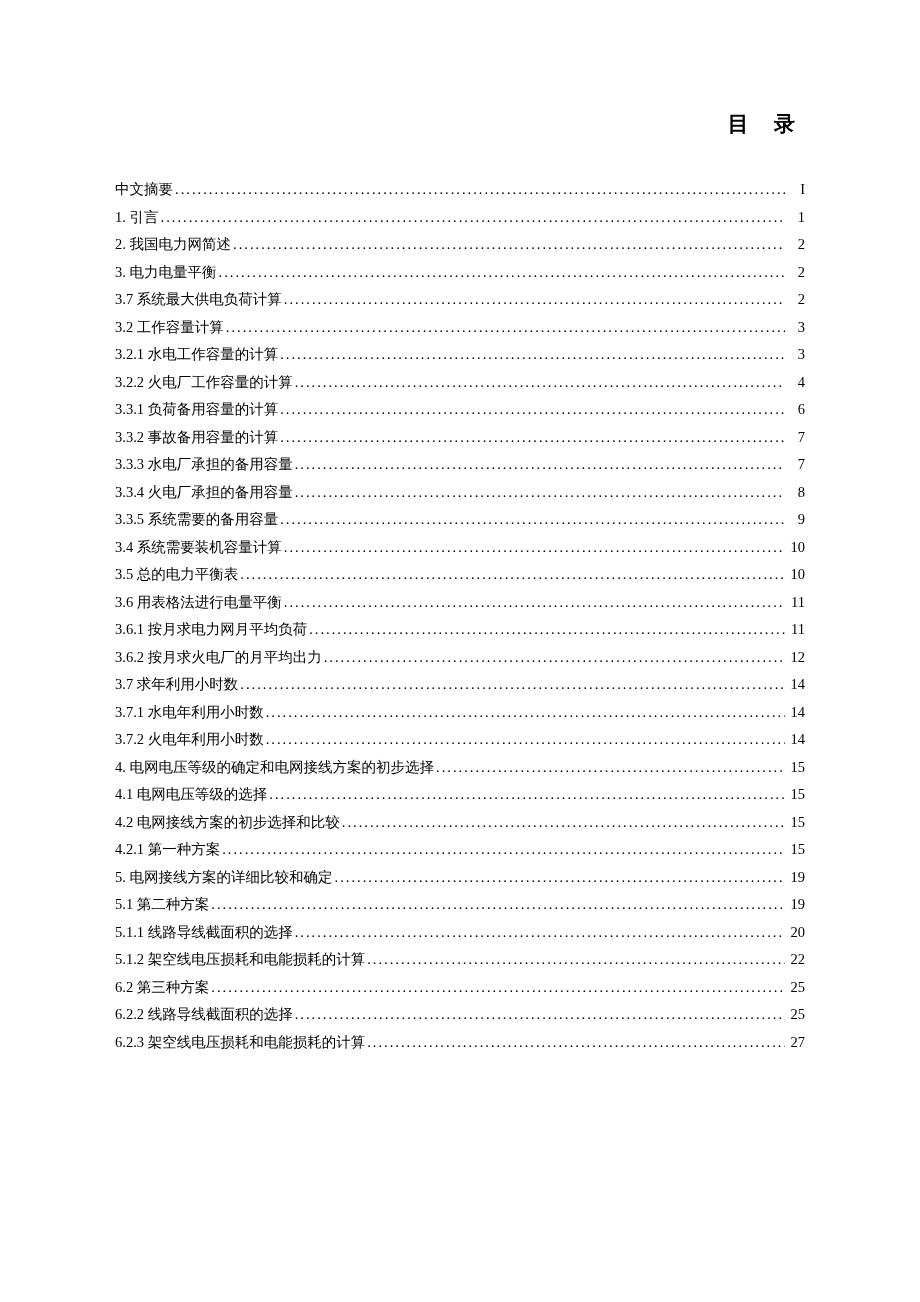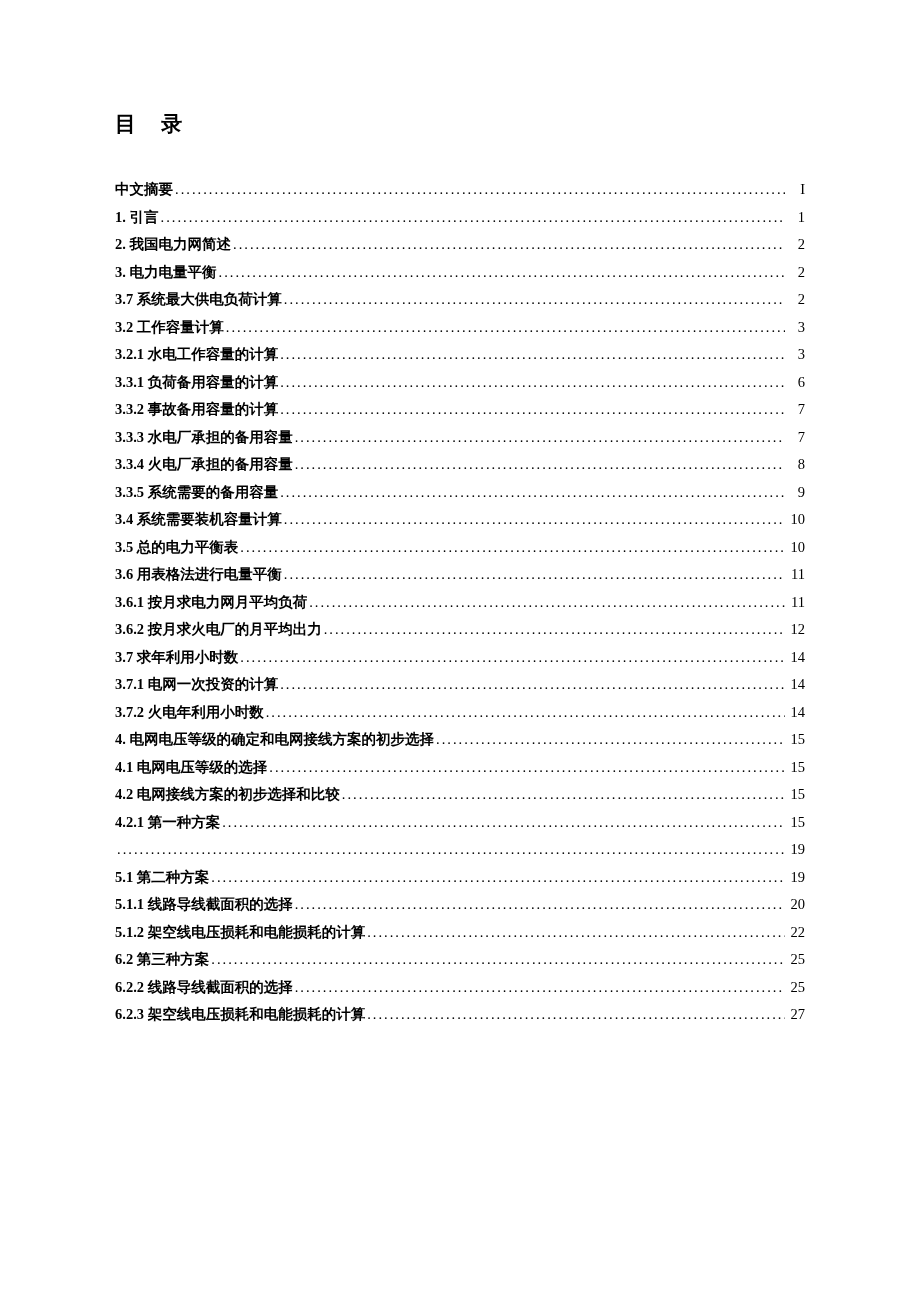--- a/index.html
+++ b/index.html
@@ -8,40 +8,39 @@
       box-sizing: border-box;
     }
     body {
       background: #fff;
       font-family: "SimSun", "宋体", serif;
       width: 920px;
       height: 1302px;
       padding: 110px 115px 80px 115px;
     }
     .toc-title {
-      text-align: left;
+      text-align: right;
       font-size: 21px;
       font-weight: bold;
       letter-spacing: 10px;
       margin-bottom: 38px;
     }
     .toc-list {
       display: flex;
       flex-direction: column;
     }
     .toc-entry {
       display: flex;
       align-items: baseline;
       font-size: 14.5px;
       line-height: 27.5px;
       white-space: nowrap;
     }
     .toc-label {
       flex: 0 0 auto;
-      font-weight: bold;
     }
     .toc-dots {
       flex: 1 1 auto;
       overflow: hidden;
       letter-spacing: 2px;
       margin: 0 2px;
     }
     .toc-dots::after {
       content: "............................................................................................................................................................................";
     }
@@ -92,20 +91,25 @@
     <span class="toc-dots"></span>
     <span class="toc-page">3</span>
   </div>
 
   <div class="toc-entry">
     <span class="toc-label">3.2.1 水电工作容量的计算</span>
     <span class="toc-dots"></span>
     <span class="toc-page">3</span>
   </div>
 
+  <div class="toc-entry">
+    <span class="toc-label">3.2.2 火电厂工作容量的计算</span>
+    <span class="toc-dots"></span>
+    <span class="toc-page">4</span>
+  </div>
 
 
   <div class="toc-entry">
     <span class="toc-label">3.3.1 负荷备用容量的计算</span>
     <span class="toc-dots"></span>
     <span class="toc-page">6</span>
   </div>
 
   <div class="toc-entry">
     <span class="toc-label">3.3.2 事故备用容量的计算</span>
@@ -161,21 +165,21 @@
     <span class="toc-page">12</span>
   </div>
 
   <div class="toc-entry">
     <span class="toc-label">3.7 求年利用小时数</span>
     <span class="toc-dots"></span>
     <span class="toc-page">14</span>
   </div>
 
   <div class="toc-entry">
-    <span class="toc-label">3.7.1 电网一次投资的计算</span>
+    <span class="toc-label">3.7.1 水电年利用小时数</span>
     <span class="toc-dots"></span>
     <span class="toc-page">14</span>
   </div>
 
   <div class="toc-entry">
     <span class="toc-label">3.7.2 火电年利用小时数</span>
     <span class="toc-dots"></span>
     <span class="toc-page">14</span>
   </div>
 
@@ -199,20 +203,21 @@
 
   <div class="toc-entry">
     <span class="toc-label">4.2.1 第一种方案</span>
     <span class="toc-dots"></span>
     <span class="toc-page">15</span>
   </div>
 
 
 
   <div class="toc-entry">
+    <span class="toc-label">5. 电网接线方案的详细比较和确定 </span>
     <span class="toc-dots"></span>
     <span class="toc-page">19</span>
   </div>
 
   <div class="toc-entry">
     <span class="toc-label">5.1 第二种方案 </span>
     <span class="toc-dots"></span>
     <span class="toc-page">19</span>
   </div>
 

